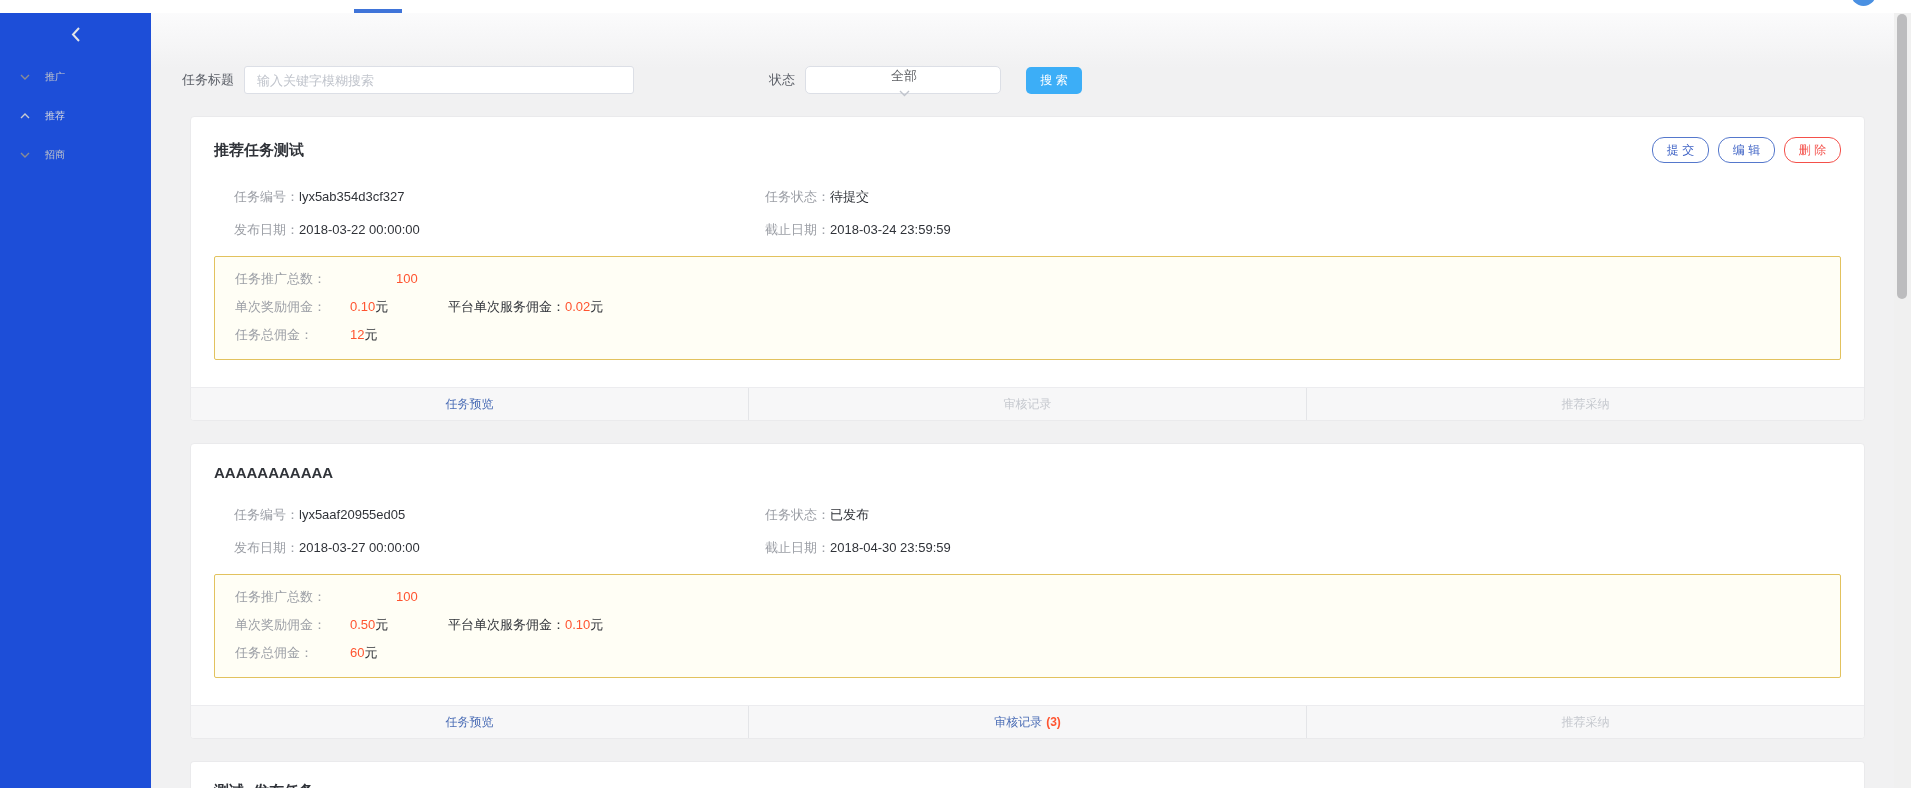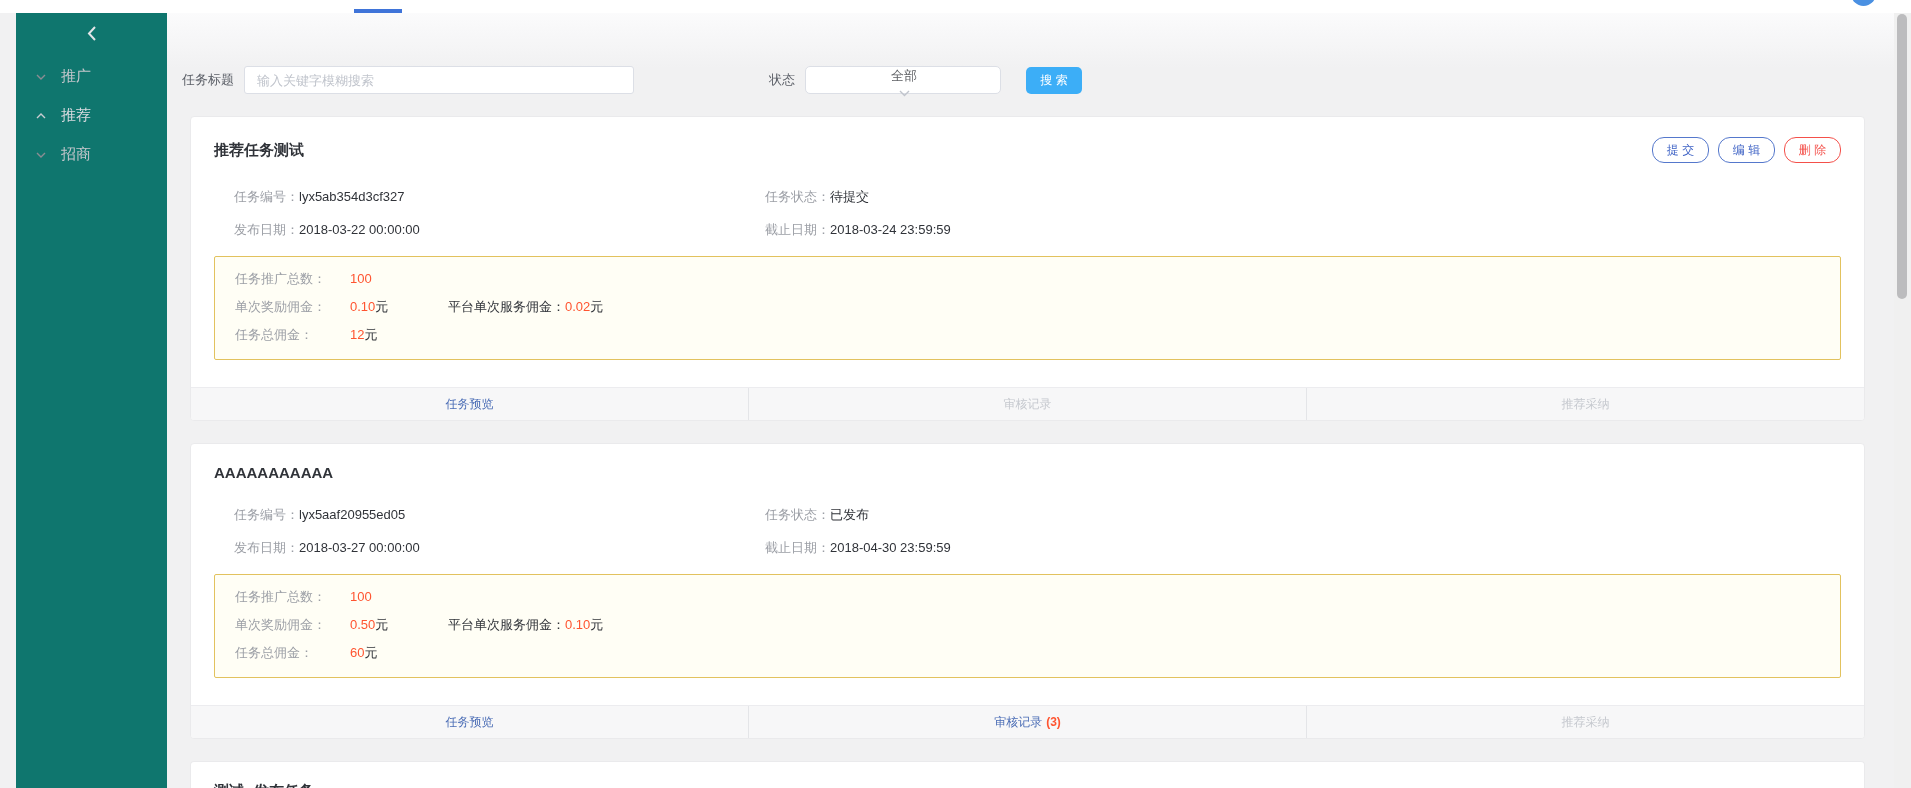--- a/index.html
+++ b/index.html
@@ -7,22 +7,22 @@
               font-family:"Liberation Sans", sans-serif; }
   #app { position:relative; width:1911px; height:788px; background:#f1f1f2; overflow:hidden; }
 
   
   .topbar { position:absolute; top:0; left:0; width:100%; height:13px; background:#fff; z-index:6; }
   .tab-indicator { position:absolute; left:354px; top:9px; width:48px; height:4px; background:#3f74d9; }
   .avatar { position:absolute; left:1851px; top:-19px; width:25px; height:25px; border-radius:50%;
             background:#4a90e2; }
 
   
-  .sidebar { position:absolute; left:16px; top:13px; bottom:0; width:151px; background:#0f766e;
-             font-size:15px; color:#c3c6cb; z-index:5; }
+  .sidebar { position:absolute; left:0; top:13px; bottom:0; width:151px; background:#1d4ed8;
+             font-size:10px; color:#c3c6cb; z-index:5; }
   .collapse-row { height:44px; display:flex; align-items:center; justify-content:center; cursor:pointer; }
   .nav-item { height:39px; display:flex; align-items:center; padding-left:20px; cursor:pointer; }
   .nav-item .chev { width:11px; margin-right:14px; display:flex; align-items:center; }
   .nav-item.expanded { color:#d8dadf;padding-left:20px; }
   .submenu { background:#34363d; }
   .sub-item { height:39px; display:flex; align-items:center; padding-left:19px; color:#7d8087; cursor:pointer; }
   .sub-item .sicon { width:14px; margin-right:13px; display:flex; align-items:center; }
   .sub-item.active { background:#45484f; color:#ffffff; }
 
   
@@ -57,21 +57,21 @@
 
   .fields { padding:10px 23px 0 43px; font-size:13px; }
   .frow { display:flex; margin-top:15px; }
   .fcell { width:531px; white-space:nowrap; }
   .flab { color:#9b9ea5; }
   .fval { color:#303339; }
 
   .fee-box { margin:17px 23px 0 23px; border:1px solid #e2c25e; background:#fffef5; border-radius:2px;
              padding:13px 0 15px 20px; font-size:13px; }
   .fee-row { margin-top:10px; display:flex; align-items:baseline; white-space:nowrap; }
-  .fee-row:first-child { margin-top:0; }
+  .fee-row:first-child { margin-top:0;gap:46px; }
   .fee-label { display:inline-block; width:115px; color:#9b9ea5; }
   .fee-val { color:#ff5430; }
   .fee-val-w { display:inline-block; width:98px; }
   .platform-label { color:#303339; }
   .yuan { color:#303339; }
 
   .card-footer { margin-top:27px; border-top:1px solid #ececef; background:#f7f7f8; display:flex;
                  height:33px; line-height:32px; font-size:12px; text-align:center; }
   .ftab { flex:1; cursor:pointer; }
   .ftab + .ftab { border-left:1px solid #e4e5e8; }

